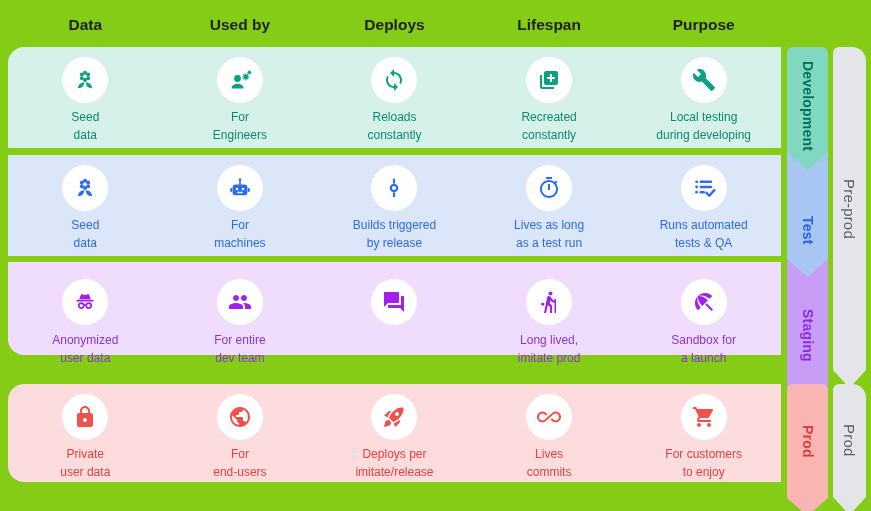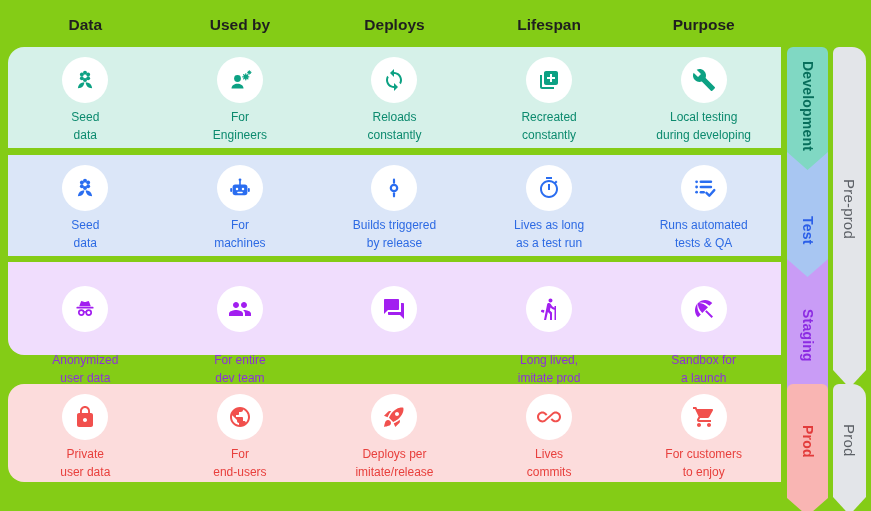--- a/index.html
+++ b/index.html
@@ -18,21 +18,21 @@
   
   .env-row{position:absolute;left:8px;width:773px;display:flex;}
   .row-dev{top:47px;height:101px;background:var(--dev-bg,#d6f1e9);border-radius:16px 0 0 0;}
   .row-test{top:155px;height:101px;background:var(--test-bg,#dbe6f8);}
   .row-staging{top:262px;height:93px;background:var(--staging-bg,#f0ddfd);border-radius:0 0 0 16px;}
   .row-prod{top:384px;height:98px;background:var(--prod-bg,#fcdcdc);border-radius:16px 0 0 16px;}
   .cell{
     flex:1;display:flex;flex-direction:column;align-items:center;
     padding-top:10px;gap:6px;
   }
-  .row-staging .cell{padding-top:24px;gap:20px;}
+  .row-staging .cell{padding-top:17px;gap:7px;}
   .icon-circle{
     width:46px;height:46px;border-radius:50%;background:var(--card-circle,#ffffff);
     display:flex;align-items:center;justify-content:center;flex:none;
   }
   .icon-circle svg{width:24px;height:24px;display:block;}
   .row-dev .icon-circle{color:var(--dev-icon,#0ca183);}
   .row-test .icon-circle{color:var(--test-icon,#2a6df0);}
   .row-staging .icon-circle{color:var(--staging-icon,#a21ff0);}
   .row-prod .icon-circle{color:var(--prod-icon,#f1504d);}
   .cell-label{

